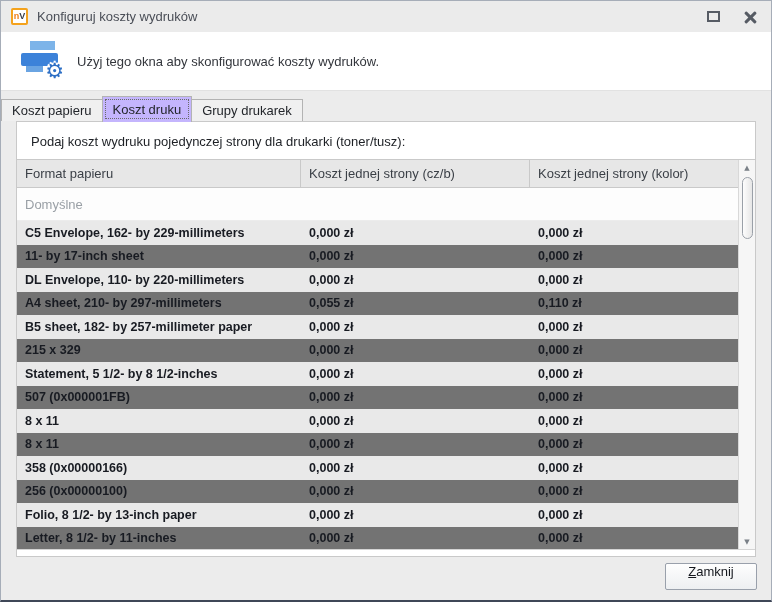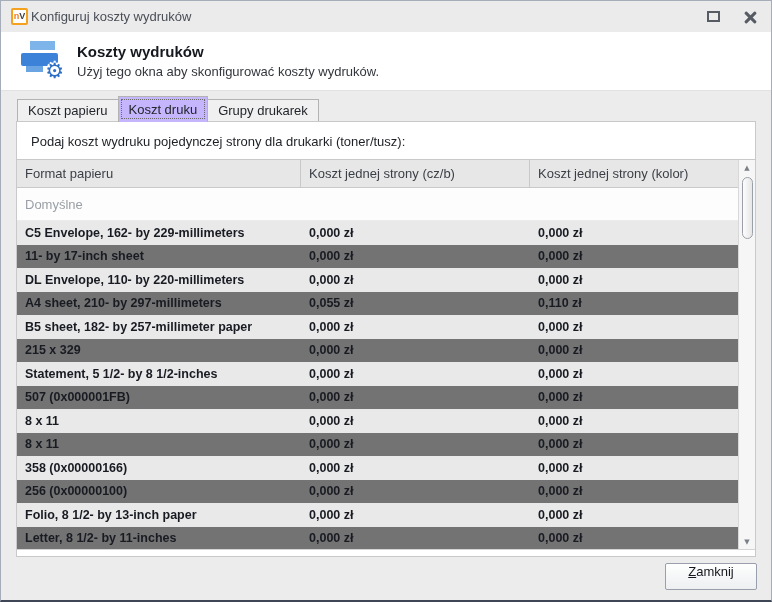--- a/index.html
+++ b/index.html
@@ -28,21 +28,21 @@
   .nv-icon {
     width: 17px; height: 17px;
     background: #fff;
     border: 2px solid #f4a21d;
     border-radius: 2px;
     display: flex; align-items: center; justify-content: center;
     font-size: 9px; font-weight: bold; line-height: 1;
   }
   .nv-n { color: #ed7d17; }
   .nv-v { color: #3a3f4a; }
-  .title-text { margin-left: 3px; font-size: 13px; color: #4a4e57; }
+  .title-text { margin-left: 9px; font-size: 13px; color: #4a4e57; }
   .win-controls { margin-left: auto; display: flex; align-items: center; gap: 23px; }
   .max-btn { width: 13px; height: 11px; border: 2px solid #565b64; cursor: default; }
   .close-btn { position: relative; width: 14px; height: 14px; cursor: default; }
   .close-btn::before, .close-btn::after {
     content: ""; position: absolute; left: 6px; top: 0;
     width: 3px; height: 15px; background: #565b64; border-radius: 1px;
   }
   .close-btn::before { transform: rotate(45deg); }
   .close-btn::after  { transform: rotate(-45deg); }
   
@@ -63,21 +63,20 @@
     font-size: 21px; line-height: 1; color: #2d6fc5;
     text-shadow: -2px 0 0 #fff, 2px 0 0 #fff, 0 -2px 0 #fff, 0 2px 0 #fff;
     font-family: "DejaVu Sans", sans-serif;
   }
   .header-texts { display: flex; flex-direction: column; }
   .header-title { font-size: 15px; font-weight: bold; color: #15181e; margin-bottom: 4px; }
   .header-sub { font-size: 13px; color: #33363c; }
   
   .tabbar {
     height: 30px;
-    padding-left: 16px;
     display: flex;
     align-items: flex-end;
     position: relative;
     z-index: 2;
   }
   .tab {
     height: 22px;
     padding: 0 10px;
     display: flex; align-items: center;
     font-size: 13px; color: #23262b;
@@ -216,21 +215,20 @@
   </div>
 
   <div class="header">
     <div class="printer-icon">
       <div class="pi-paper"></div>
       <div class="pi-body"></div>
       <div class="pi-tray"></div>
       <span class="pi-gear">⚙</span>
     </div>
     <div class="header-texts">
-      <div class="header-title">Koszty wydruków</div>
       <div class="header-sub">Użyj tego okna aby skonfigurować koszty wydruków.</div>
     </div>
   </div>
 
   <div class="tabbar">
     <div class="tab">Koszt papieru</div>
     <div class="tab active">Koszt druku</div>
     <div class="tab">Grupy drukarek</div>
   </div>
 

